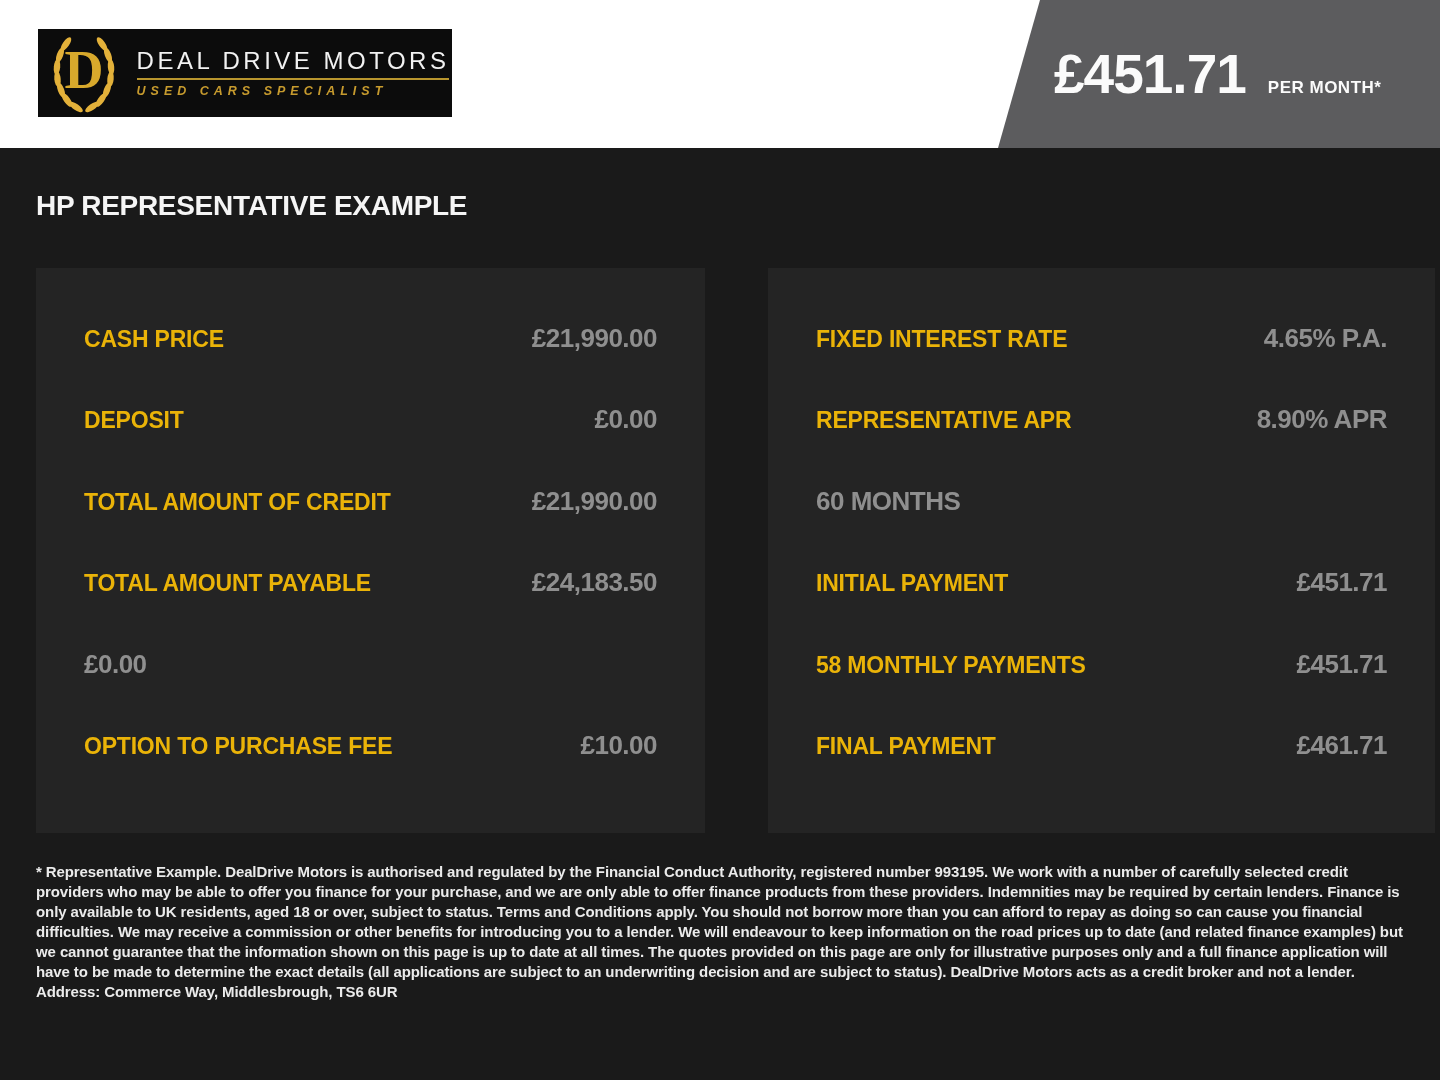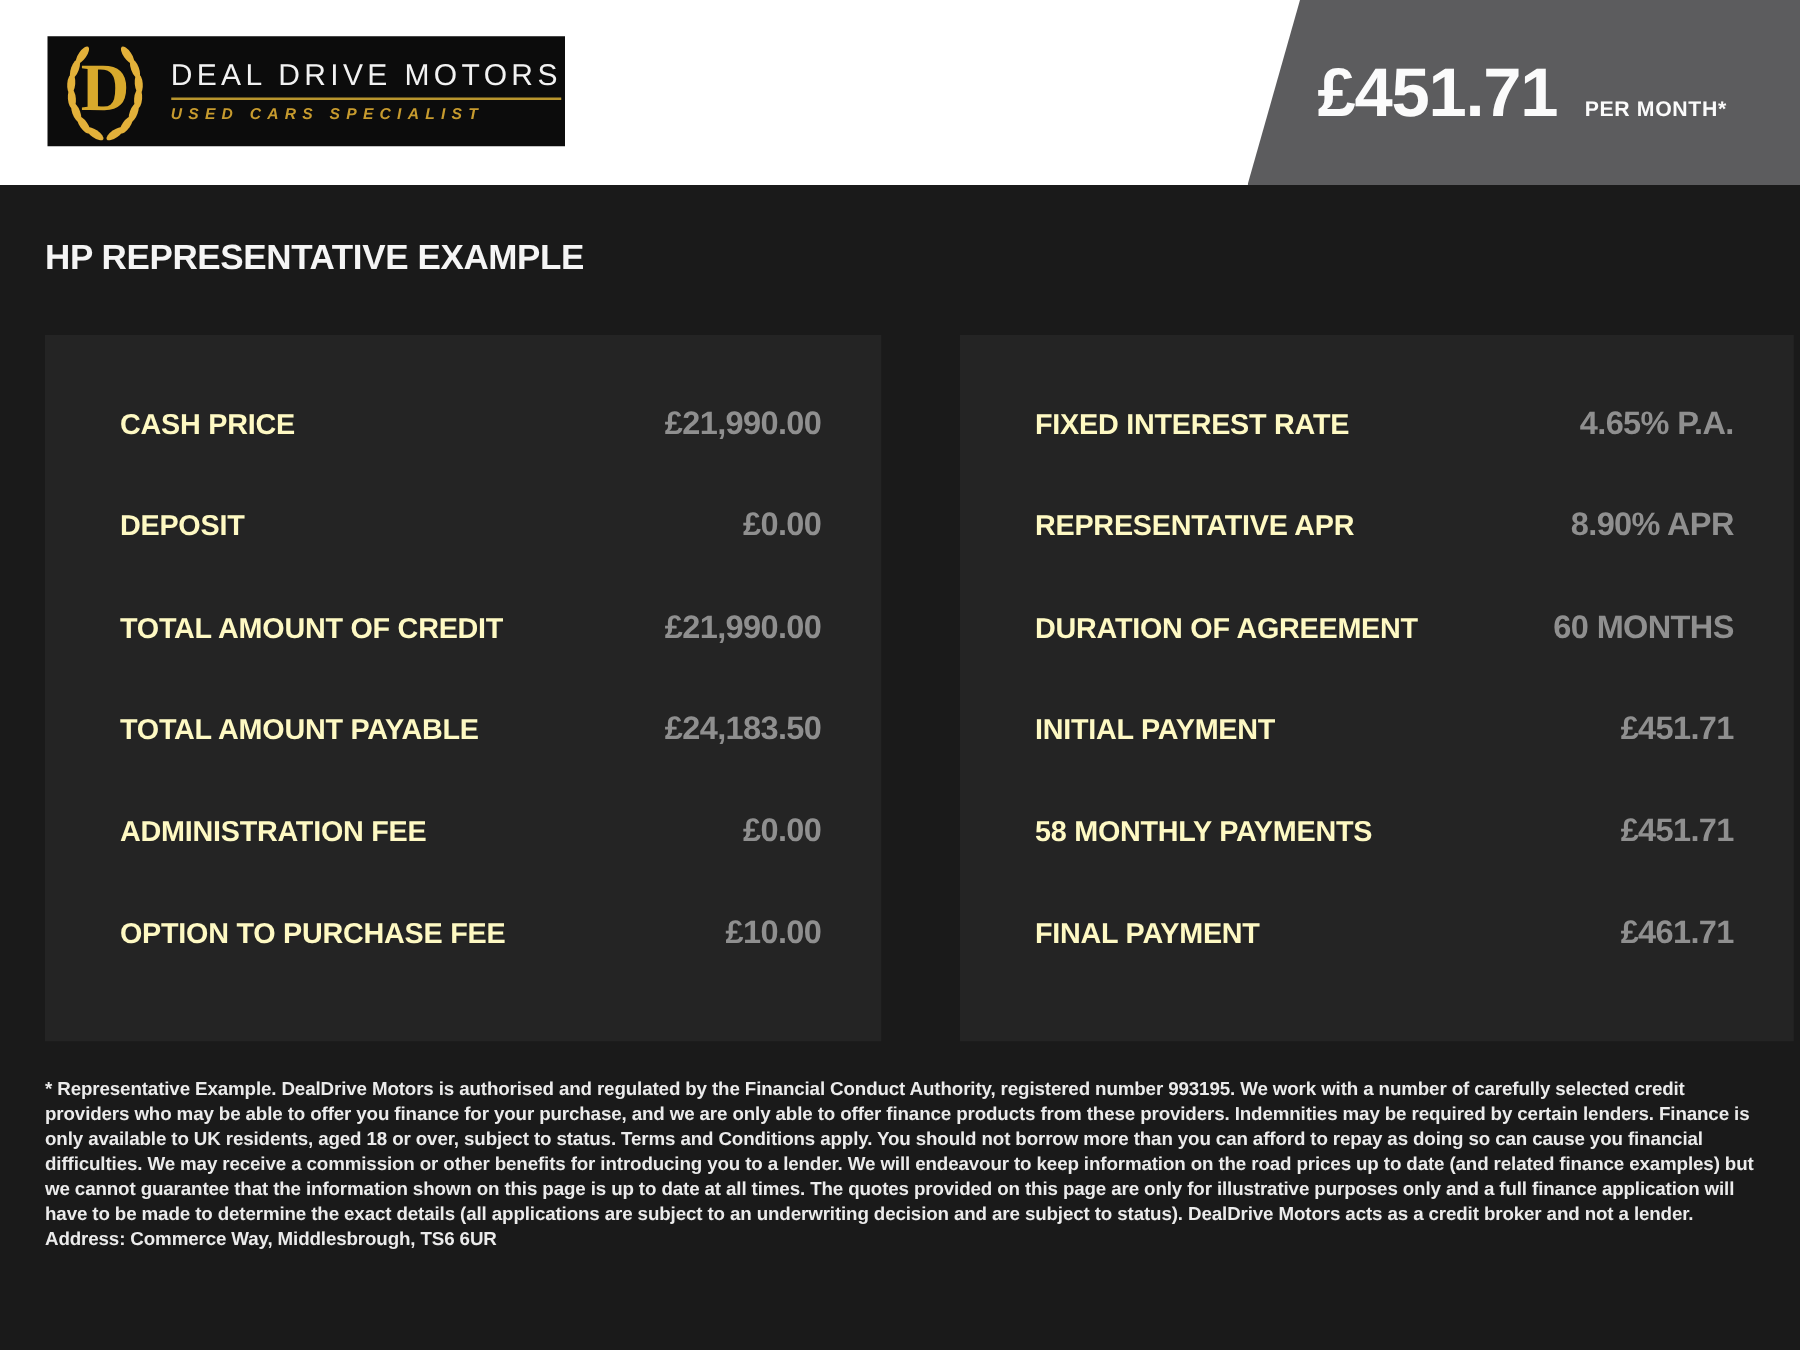--- a/index.html
+++ b/index.html
@@ -103,26 +103,25 @@
   }
   .panel-left  { left: 36px;  width: 669px; }
   .panel-right { left: 768px; width: 667px; gap: 32px; }
 
   .finance-row {
     display: flex;
     justify-content: space-between;
     align-items: baseline;
   }
   .row-label {
-    color: #fef9c3;
+    color: #eab308;
     font-size: 23px;
     font-weight: 700;
     letter-spacing: -0.2px;
     white-space: nowrap;
-    margin-left: 12px;
   }
   .row-value {
     color: #8f8f8f;
     font-size: 26px;
     font-weight: 700;
     letter-spacing: -0.5px;
     white-space: nowrap;
   }
 
   
@@ -192,39 +191,37 @@
     </div>
     <div class="finance-row">
       <span class="row-label">TOTAL AMOUNT OF CREDIT</span>
       <span class="row-value">£21,990.00</span>
     </div>
     <div class="finance-row">
       <span class="row-label">TOTAL AMOUNT PAYABLE</span>
       <span class="row-value">£24,183.50</span>
     </div>
     <div class="finance-row">
-      <span class="row-label">ADMINISTRATION FEE</span>
       <span class="row-value">£0.00</span>
     </div>
     <div class="finance-row">
       <span class="row-label">OPTION TO PURCHASE FEE</span>
       <span class="row-value">£10.00</span>
     </div>
   </div>
 <div class="panel panel-right">
     <div class="finance-row">
       <span class="row-label">FIXED INTEREST RATE</span>
       <span class="row-value">4.65% P.A.</span>
     </div>
     <div class="finance-row">
       <span class="row-label">REPRESENTATIVE APR</span>
       <span class="row-value">8.90% APR</span>
     </div>
     <div class="finance-row">
-      <span class="row-label">DURATION OF AGREEMENT</span>
       <span class="row-value">60 MONTHS</span>
     </div>
     <div class="finance-row">
       <span class="row-label">INITIAL PAYMENT</span>
       <span class="row-value">£451.71</span>
     </div>
     <div class="finance-row">
       <span class="row-label">58 MONTHLY PAYMENTS</span>
       <span class="row-value">£451.71</span>
     </div>

